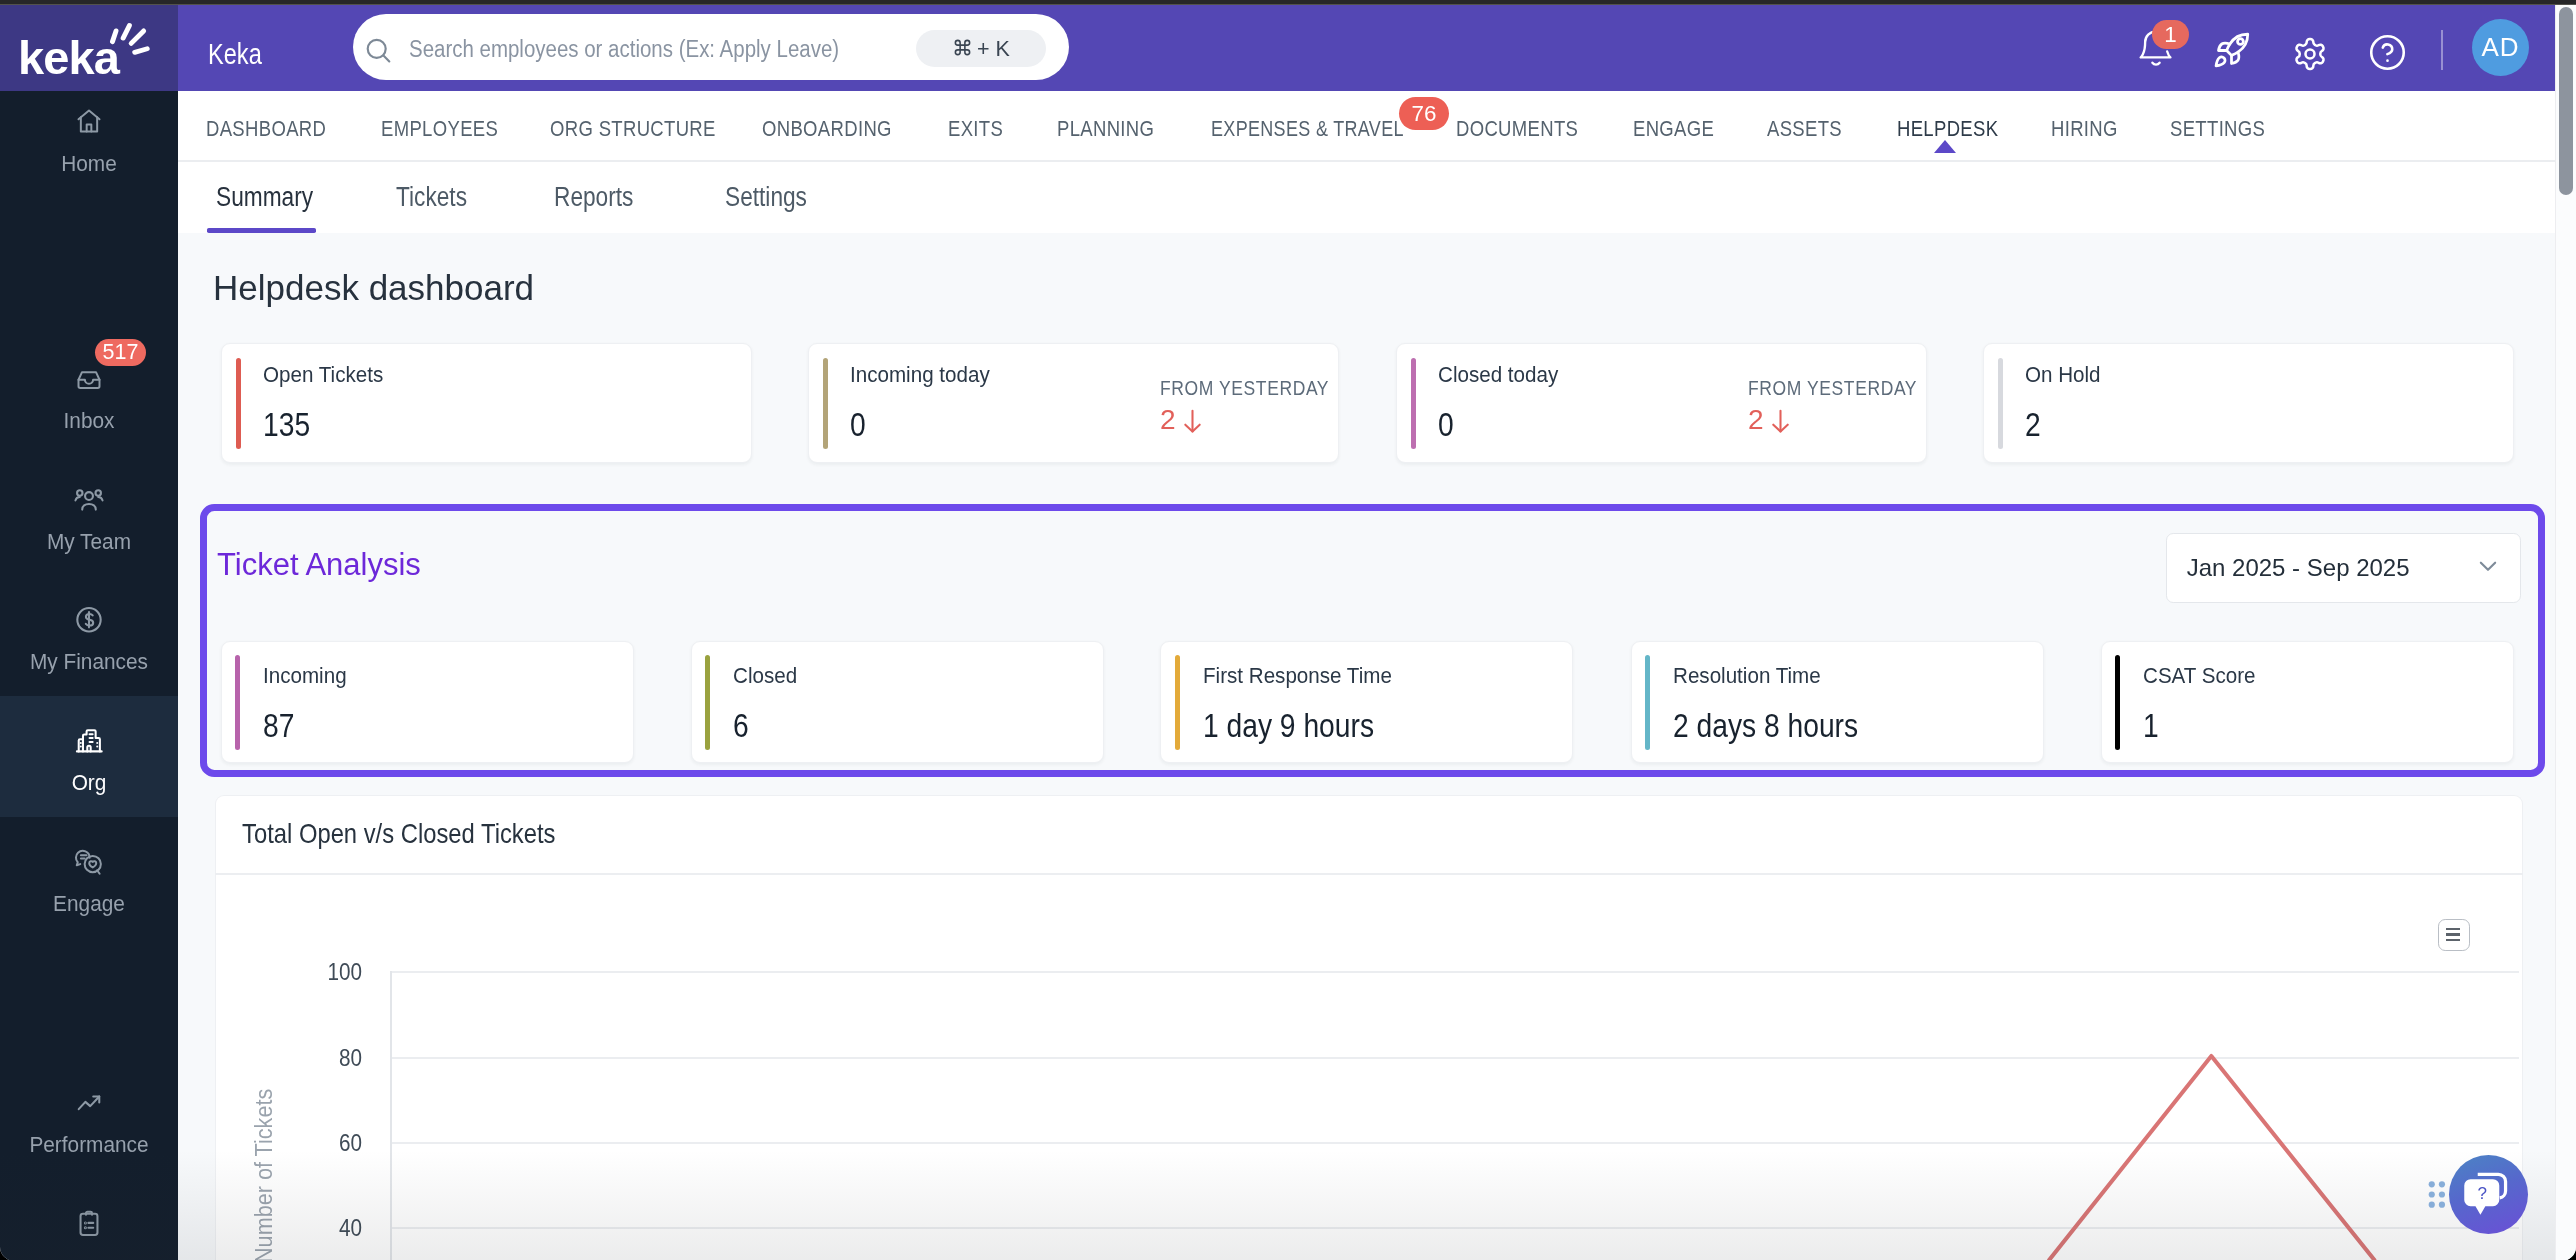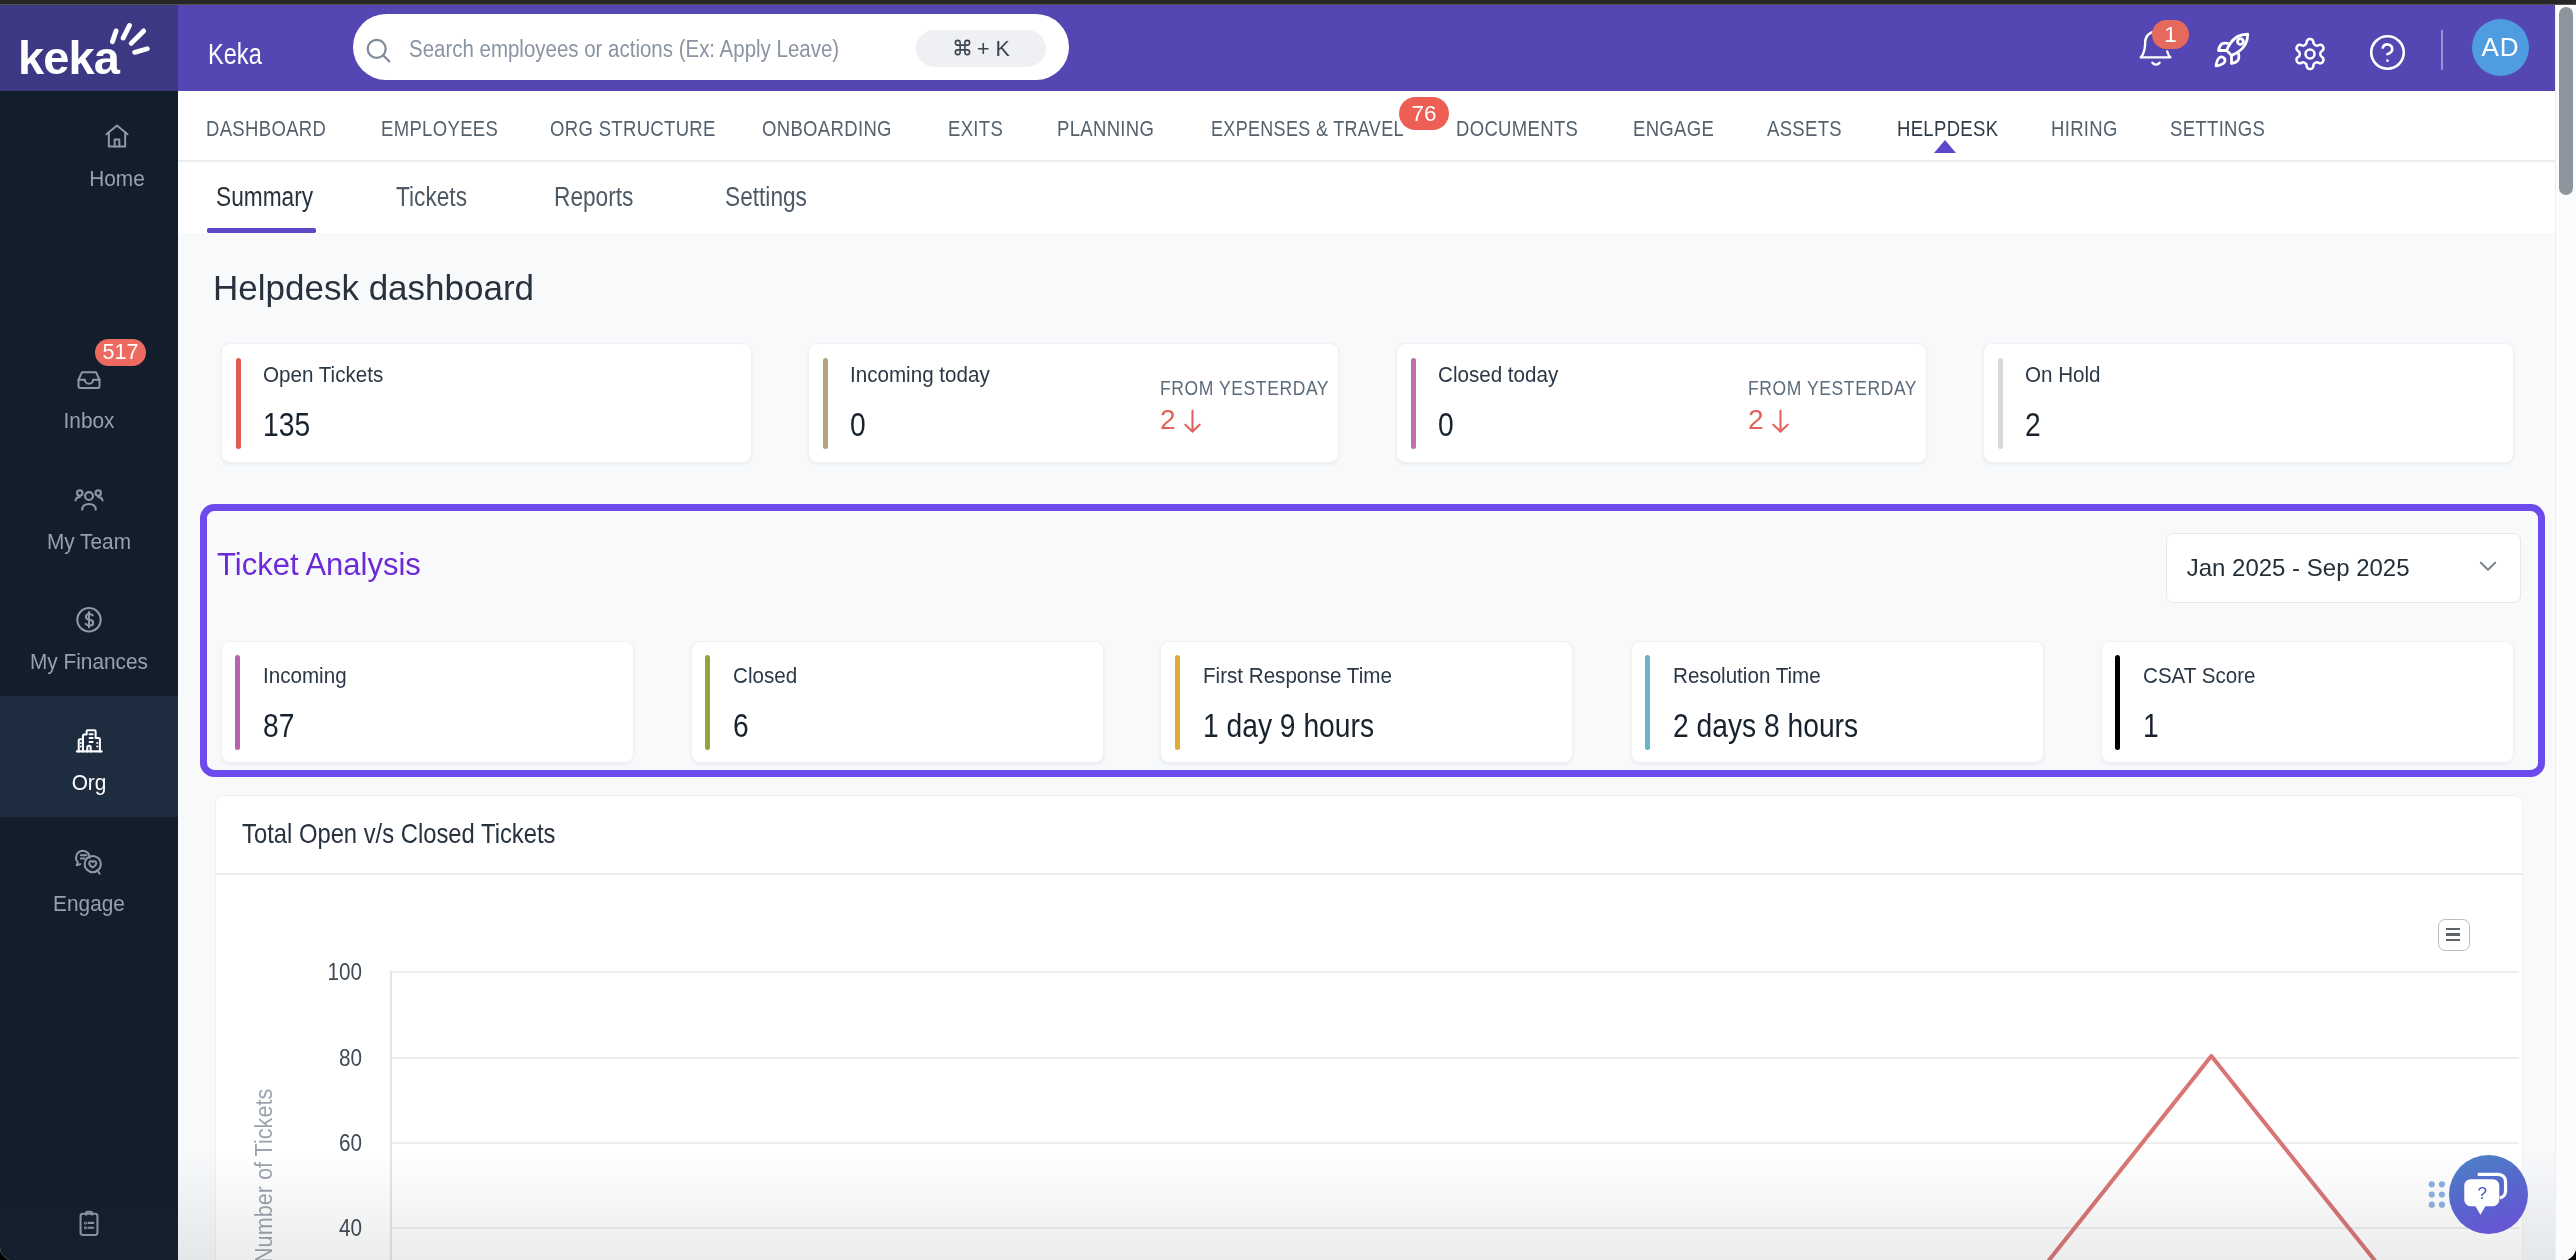--- a/index.html
+++ b/index.html
@@ -104,21 +104,21 @@
 
   <div class="abs" style="left:18px;top:29.5px;color:#fff;font-size:47px;font-weight:bold;letter-spacing:-0.9px;">keka</div>
   <svg class="abs" style="left:106px;top:21.5px;" width="45" height="41" viewBox="0 0 50 46" fill="none" stroke="#fff" stroke-width="5.5" stroke-linecap="round">
     <path d="M7 22 L11 10"></path>
     <path d="M19 18 L26 4"></path>
     <path d="M28 24 L42 10"></path>
     <path d="M32 34 L46 30"></path>
   </svg>
   <div class="abs" id="sidebar"></div>
 
-  <div class="sideitem" style="top:92px;margin-left:28px;">
+  <div class="sideitem" style="top:77px;">
     <svg width="28" height="28" viewBox="0 0 24 24" fill="none" stroke="#8d99a5" stroke-width="1.7" stroke-linecap="round" stroke-linejoin="round">
         <path d="M3 10.5 12 3l9 7.5"></path>
         <path d="M5 8.8V21h14V8.8"></path>
         <path d="M10 21v-6h4v6"></path>
       </svg>
     <div class="lbl">Home</div>
   </div>
   <div class="sideitem" style="top:334px;">
     <svg width="29.5" height="28" viewBox="0 0 24 24" fill="none" stroke="#8d99a5" stroke-width="1.7" stroke-linecap="round" stroke-linejoin="round">
         <path d="M3 13.5 6 7h12l3 6.5V19a1.5 1.5 0 0 1-1.5 1.5h-15A1.5 1.5 0 0 1 3 19Z"></path>
@@ -165,20 +165,27 @@
   <div class="sideitem" style="top:817px;">
     <svg width="30" height="29" viewBox="0 0 24 23" fill="none" stroke="#8d99a5" stroke-width="1.6" stroke-linecap="round" stroke-linejoin="round">
         <path d="M12.5 8.5a5.5 5.5 0 0 0-9.3-4 5.5 5.5 0 0 0-.2 7.6L2.2 14.5l2.8-.9"></path>
         <path d="M5.5 6.5h4.5"></path>
         <path d="M5.5 9h3"></path>
         <circle cx="15" cy="13.5" r="6.5"></circle>
         <path d="m18.5 18.5 2 2.8"></path>
         <path d="M15 16.3s-2.8-1.6-2.8-3.5a1.55 1.55 0 0 1 2.8-.9 1.55 1.55 0 0 1 2.8.9c0 1.9-2.8 3.5-2.8 3.5z"></path>
       </svg>
     <div class="lbl">Engage</div>
+  </div>
+  <div class="sideitem" style="top:1058px;">
+    <svg width="31" height="29" viewBox="0 0 24 24" fill="none" stroke="#8d99a5" stroke-width="1.7" stroke-linecap="round" stroke-linejoin="round">
+        <path d="M3.5 17.5 9 11.5l4 3.5 7.5-8"></path>
+        <path d="M15.5 7h5v5"></path>
+      </svg>
+    <div class="lbl">Performance</div>
   </div>
   <div class="sideitem" style="top:1179px;">
     <svg width="29" height="29" viewBox="0 0 24 24" fill="none" stroke="#8d99a5" stroke-width="1.7" stroke-linecap="round" stroke-linejoin="round">
         <rect x="5" y="4" width="14" height="17.5" rx="2"></rect>
         <path d="M9.5 4.8V3.5A1.2 1.2 0 0 1 10.7 2.3h2.6a1.2 1.2 0 0 1 1.2 1.2v1.3"></path>
         <circle cx="9" cy="11.5" r="0.4"></circle>
         <path d="M11.5 11.5h4"></path>
         <circle cx="9" cy="15.5" r="0.4"></circle>
         <path d="M11.5 15.5h4"></path>
       </svg>

